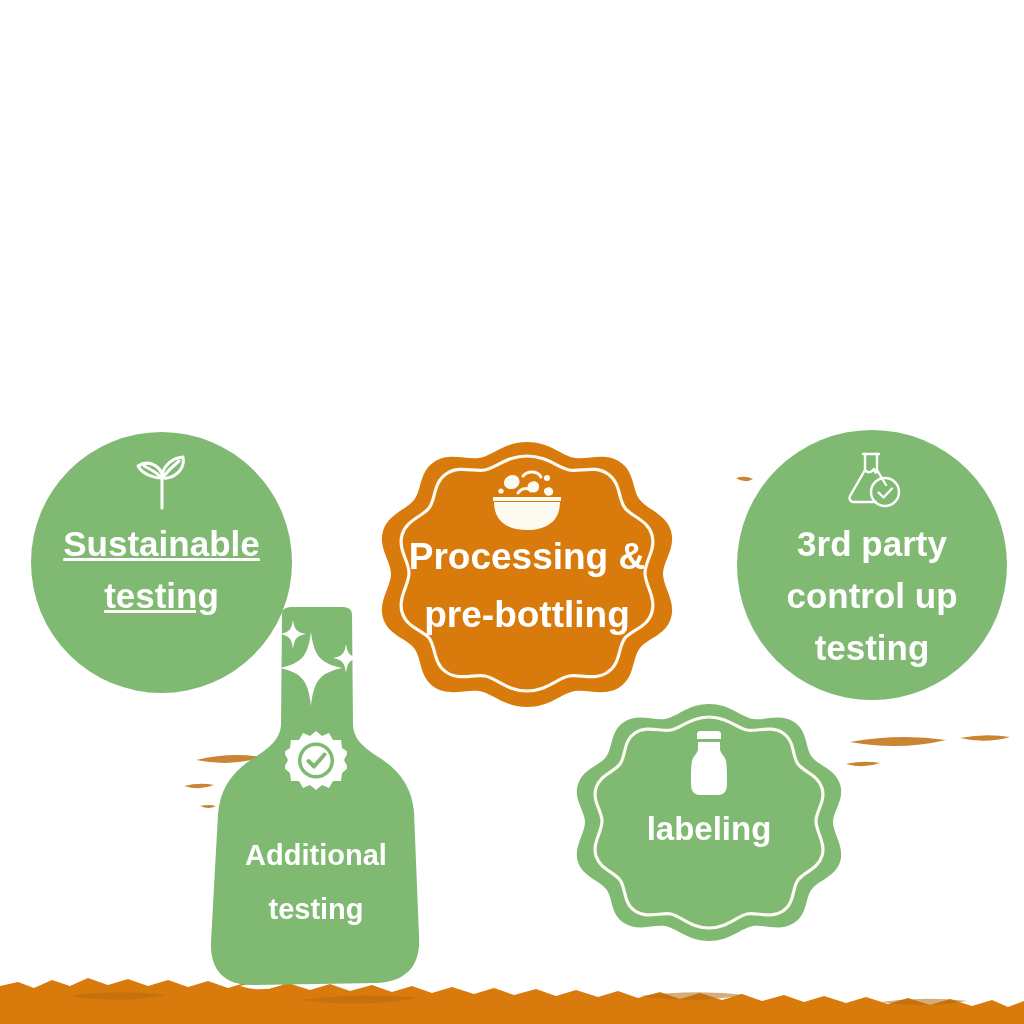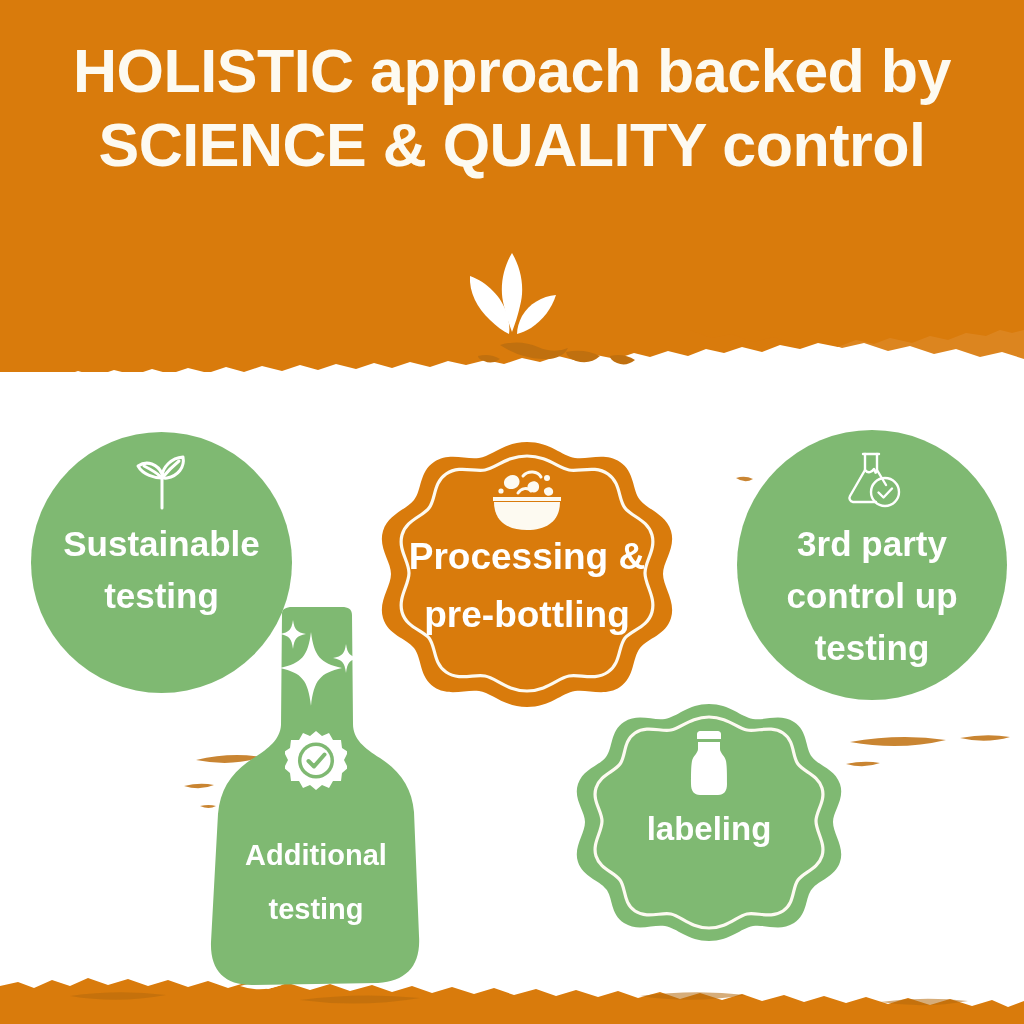--- a/index.html
+++ b/index.html
@@ -59,21 +59,21 @@
   }
   .node-icon{position:absolute;}
 
   
   .circle-node{border-radius:50%;}
 
   
   #node-sustainable{left:31px;top:432px;width:261px;height:261px;}
   #node-sustainable .circle-node{width:261px;height:261px;background:#7fb972;}
   #node-sustainable .node-icon{left:50%;top:22px;transform:translateX(-50%);width:62px;height:56px;}
-  #node-sustainable .node-label{top:86px;font-size:35px;line-height:52px;}
+  #node-sustainable .node-label{top:86px;font-size:35px;line-height:52px;text-decoration:underline;}
 
   
   #node-thirdparty{left:737px;top:430px;width:270px;height:270px;}
   #node-thirdparty .circle-node{width:270px;height:270px;background:#7fb972;}
   #node-thirdparty .node-icon{left:50%;top:20px;transform:translateX(-50%);width:60px;height:60px;}
   #node-thirdparty .node-label{top:88px;font-size:35px;line-height:52px;}
 
   
   #node-processing{left:372px;top:440px;width:310px;height:300px;z-index:6;}
   #node-processing .node-icon{left:50%;top:28px;transform:translateX(-50%);width:74px;height:62px;z-index:2;}
@@ -90,46 +90,20 @@
   #node-additional .node-icon.seal{left:50%;top:124px;transform:translateX(-50%);width:62px;height:62px;z-index:2;}
   #node-additional .node-label{top:222px;font-size:29px;line-height:54px;z-index:2;white-space:nowrap;}
 
   .svgfull{position:absolute;left:0;top:0;width:100%;height:100%;}
 </style>
 </head>
 <body>
 
 <div id="stage">
 
-  <div id="header-band">
-    <svg class="bandfill" viewBox="0 0 1024 372" preserveAspectRatio="none">
-      <path fill="#d97b0c" d="M0,0 H1024 V330 L1012,333 L1000,330 L986,336 L966,333 L948,340
-        L930,336 L912,343 L890,338 L874,344 L856,340 L838,347 L818,343 L800,349 L780,345
-        L762,352 L742,347 L724,353 L706,349 L688,356 L668,351 L650,357 L634,353 L616,359
-        L596,355 L578,361 L558,356 L540,362 L522,358 L504,364 L486,360 L466,365 L448,361
-        L430,367 L410,362 L392,368 L374,363 L356,369 L336,364 L318,370 L300,365 L282,371
-        L262,366 L244,372 L226,367 L208,373 L188,368 L170,374 L152,369 L134,375 L114,370
-        L96,376 L78,371 L60,377 L40,372 L22,378 L0,373 Z"></path>
-      <path fill="#d97b0c" d="M690,330 L712,338 L732,334 L752,342 L774,337 L796,345 L818,340
-        L842,348 L864,343 L888,351 L910,346 L934,354 L956,349 L980,357 L1002,352 L1024,359
-        L1024,330 Z" opacity="0.92"></path>
-
-      <g fill="#c0700f">
-        <path d="M500,345 q20,-6 38,2 q16,7 30,1 q-6,12 -26,11 q-22,-1 -42,-14 Z"></path>
-        <path d="M566,352 q18,-4 34,4 q-10,9 -24,5 q-9,-3 -10,-9 Z"></path>
-        <path d="M610,356 q14,-3 25,4 q-9,7 -18,3 q-7,-3 -7,-7 Z"></path>
-        <path d="M478,356 q12,-3 22,3 q-8,6 -16,2 q-6,-2 -6,-5 Z"></path>
-      </g>
-    </svg>
-
-    <div id="title-block">
-      <span class="title-line">HOLISTIC approach backed by</span>
-      <span class="title-line">SCIENCE &amp; QUALITY control</span>
-    </div>
-  </div>
 
   <div id="leaf-mark">
     <svg viewBox="0 0 108 86" class="svgfull">
       <path fill="#ffffff" d="M54,1 C63,16 67,36 62,54 C60,63 57,72 54,80 C51,72 48,63 46,54 C41,36 45,16 54,1 Z"></path>
       <path fill="#ffffff" d="M12,24 C29,30 44,45 49,62 C51,69 52,76 51,82 C45,79 38,74 32,68 C19,56 11,40 12,24 Z"></path>
       <path fill="#ffffff" d="M98,43 C94,56 85,68 73,76 C68,79 63,81 59,82 C59,76 61,70 64,64 C71,52 84,44 98,43 Z"></path>
     </svg>
   </div>
 
   <svg class="speckles" viewBox="0 0 1024 1024">

